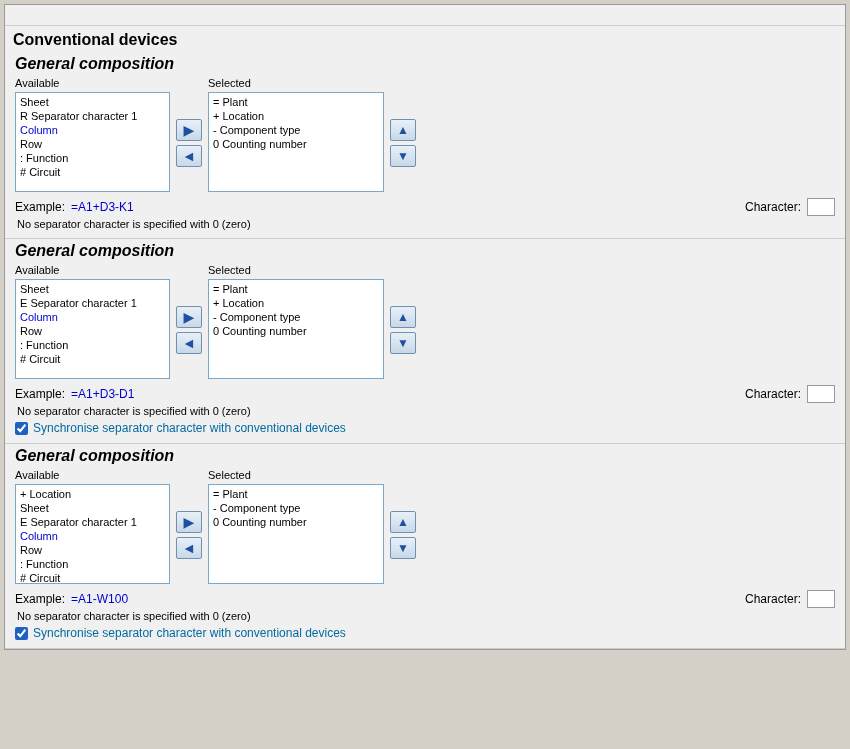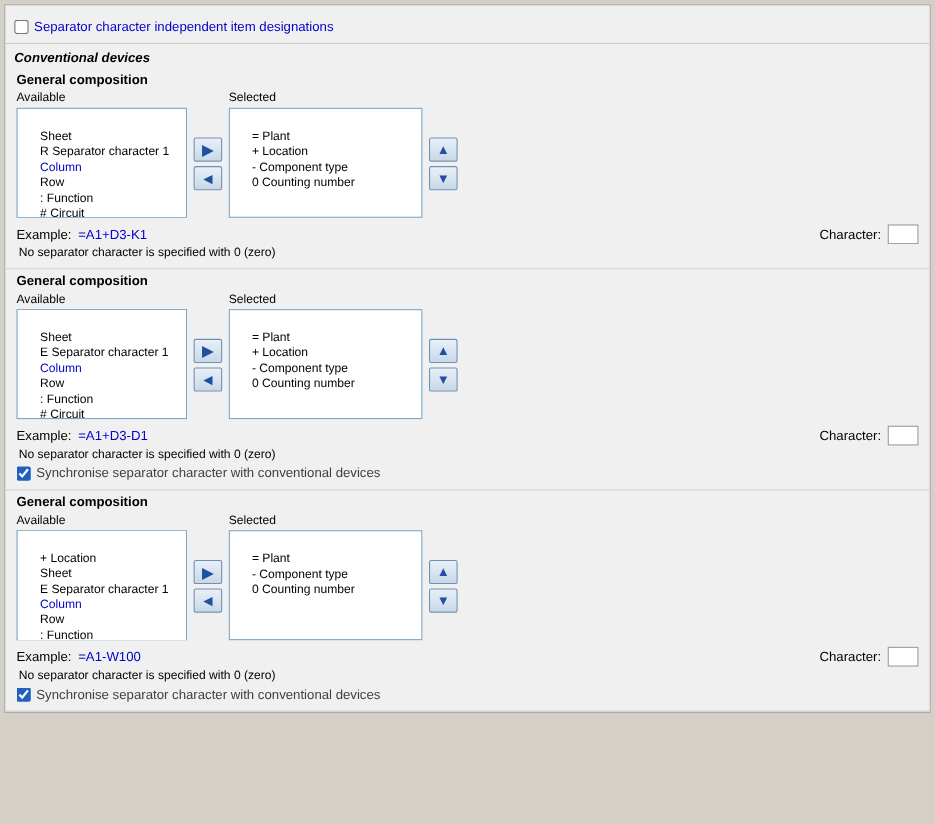--- a/index.html
+++ b/index.html
@@ -40,47 +40,47 @@
       color: #0000cc;
       font-size: 12px;
     }
     .device-section {
       background: #f0f0f0;
       border-bottom: 1px solid #ccc;
     }
     .device-section-header {
       padding: 5px 8px 3px 8px;
       font-weight: bold;
-      font-size: 12px;
-      font-style: italic;
+      font-size: 16px;
     }
     .general-composition {
       padding: 3px 10px 8px 10px;
     }
     .gc-title {
       font-weight: bold;
-      font-size: 12px;
+      font-size: 16px;
       margin-bottom: 4px;
+      font-style: italic;
     }
     .gc-body {
       display: flex;
       align-items: center;
       gap: 6px;
     }
     .gc-col-label {
       font-size: 11px;
       margin-bottom: 3px;
     }
     .listbox {
       border: 1px solid #7aa7c7;
       background: #fff;
       width: 155px;
       height: 100px;
       overflow-y: auto;
-      padding: 18px;
+      padding: 2px;
       font-size: 11px;
     }
     .listbox-wide {
       width: 176px;
     }
     .listbox-item {
       padding: 1px 2px;
       color: #000;
       white-space: nowrap;
     }
@@ -157,39 +157,35 @@
       align-items: center;
       gap: 5px;
       margin-top: 4px;
     }
     .sync-row input[type=checkbox] {
       width: 13px;
       height: 13px;
       accent-color: #2060c0;
     }
     .sync-label {
-      color: #404040;
+      color: #0369a1;
       font-size: 12px;
     }
     .col-wrapper {
       display: flex;
       flex-direction: column;
     }
   </style>
 </head>
 <body>
 
 <div class="main-container">
 
   <div class="top-section">
     <div style="height:6px;"></div>
-    <div class="checkbox-row">
-      <input type="checkbox" id="sepIndep" style="">
-      <label class="checkbox-label" for="sepIndep">Separator character independent item designations</label>
-    </div>
   </div>
 
   <div id="sections-container">
       <div class="device-section">
     <div class="device-section-header">Conventional devices</div>
     <div class="general-composition">
       <div class="gc-title">General composition</div>
       <div class="gc-body">
         <div class="col-wrapper">
           <div class="gc-col-label">Available</div>

